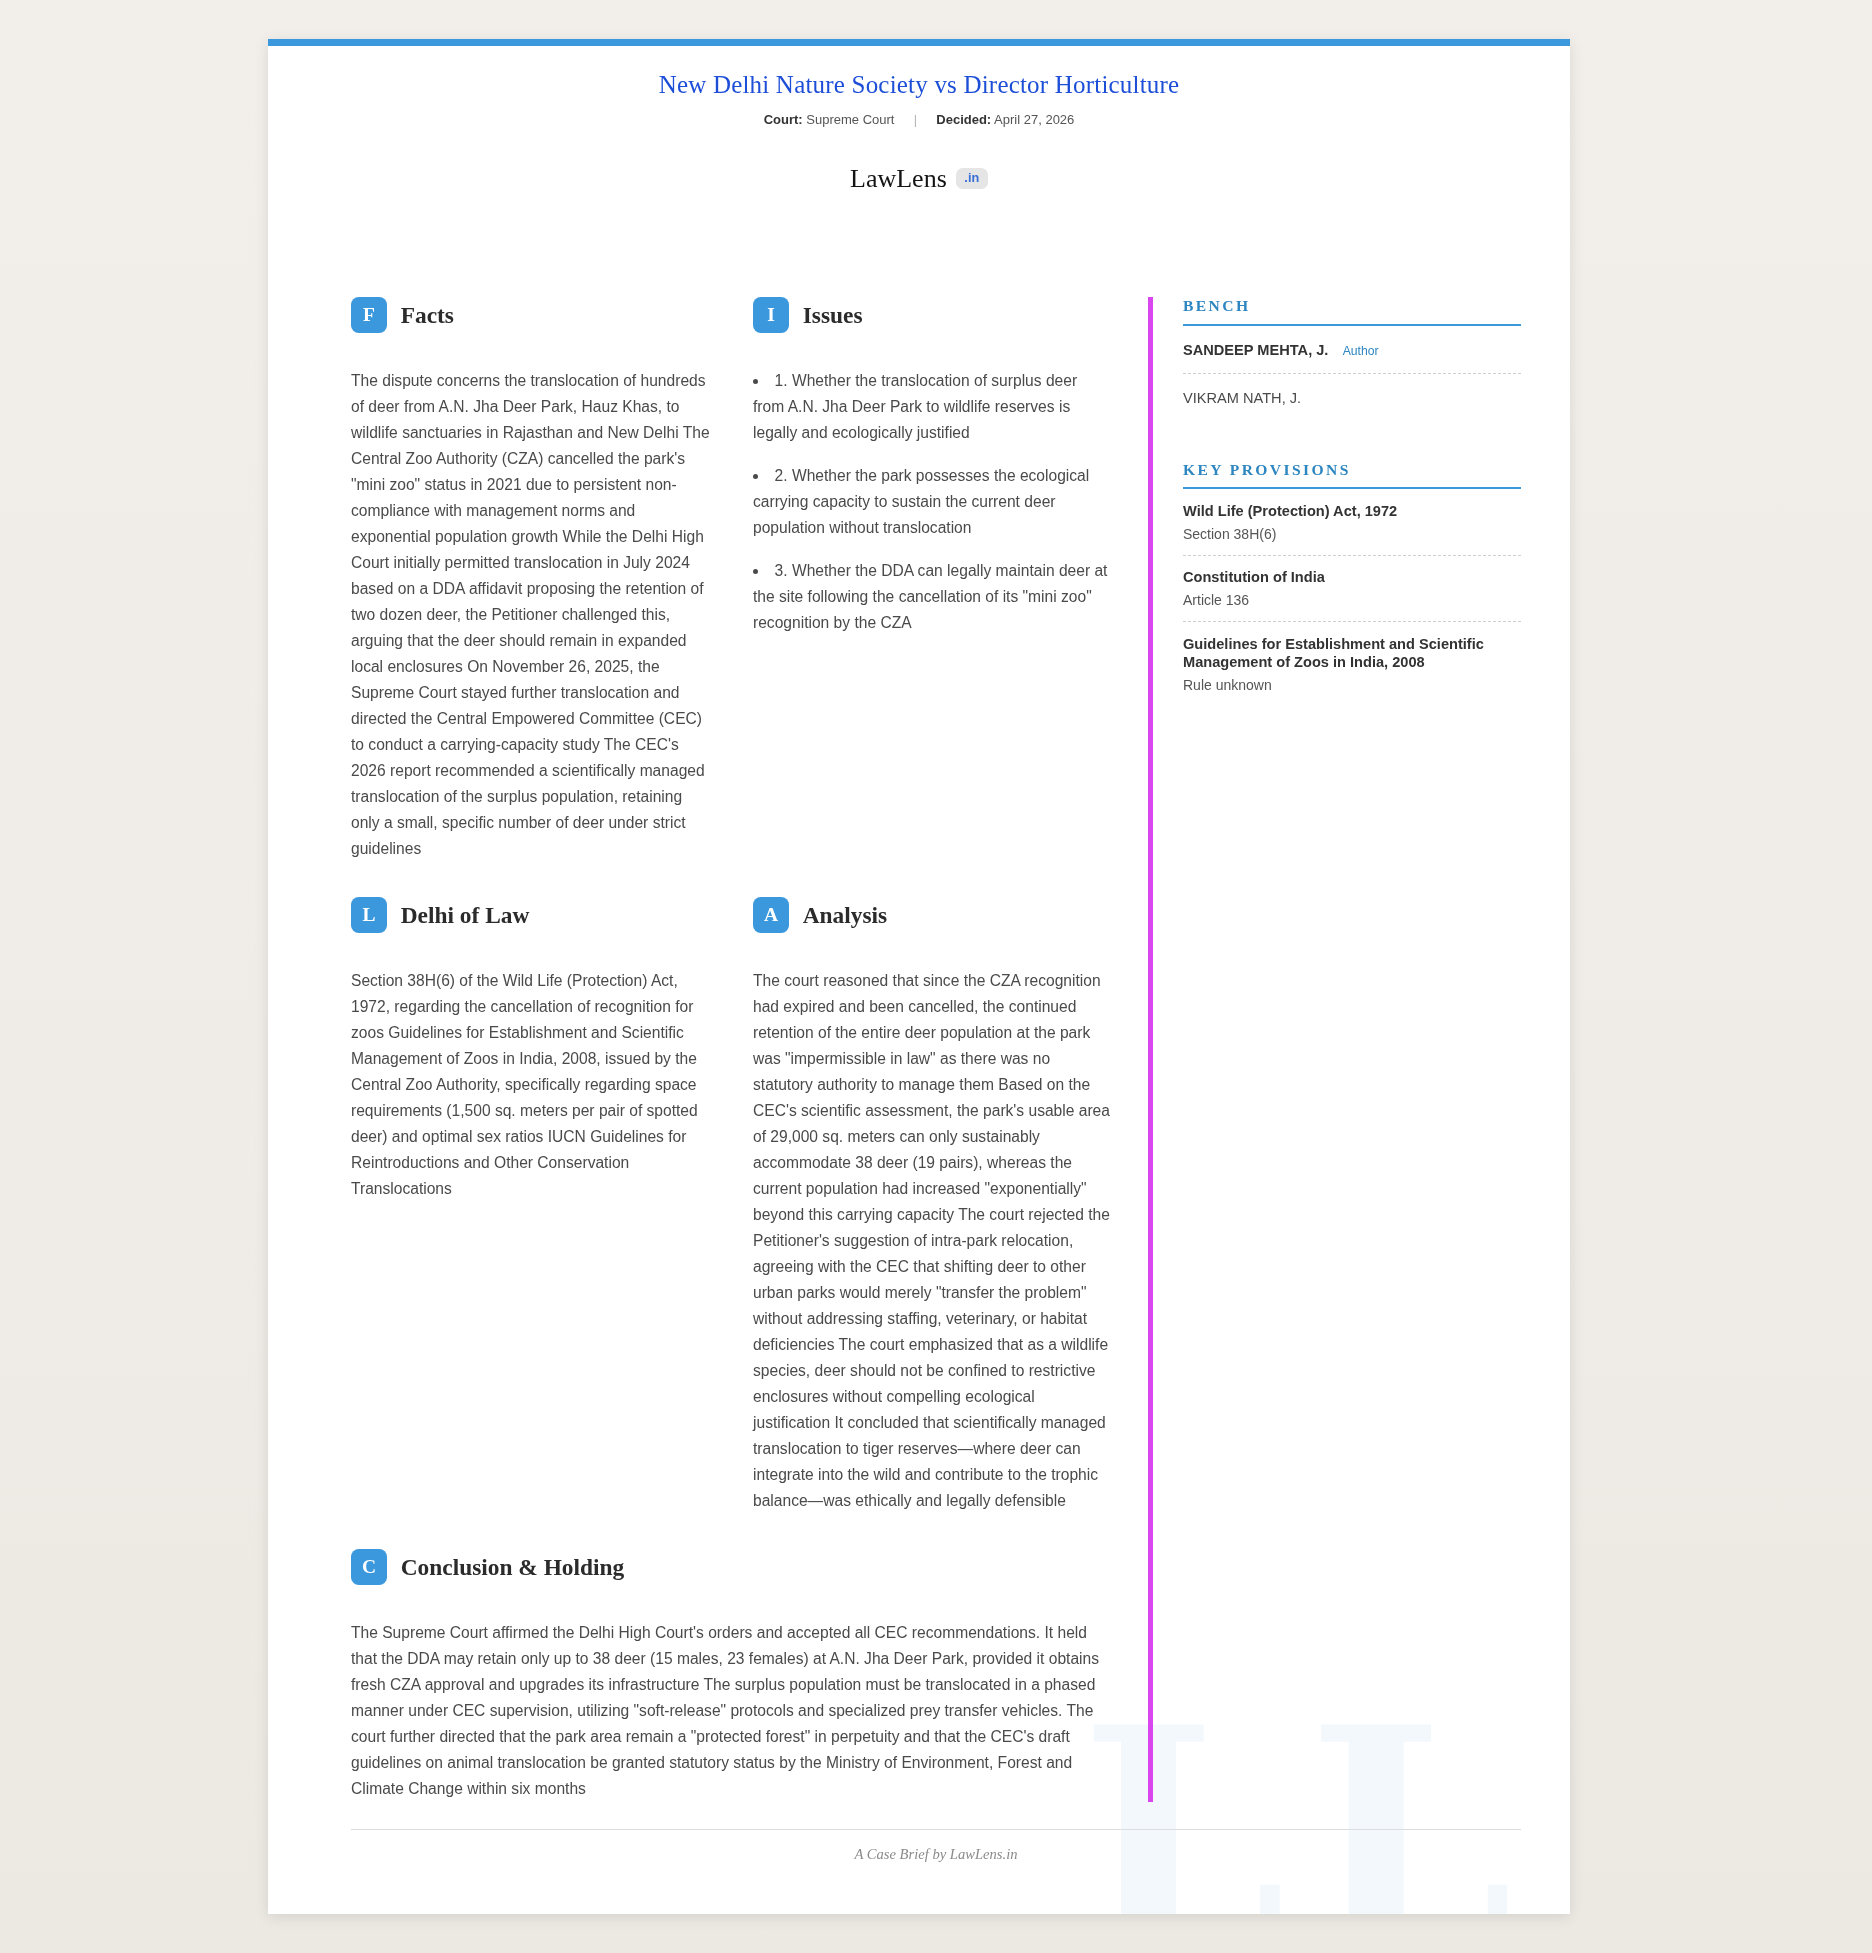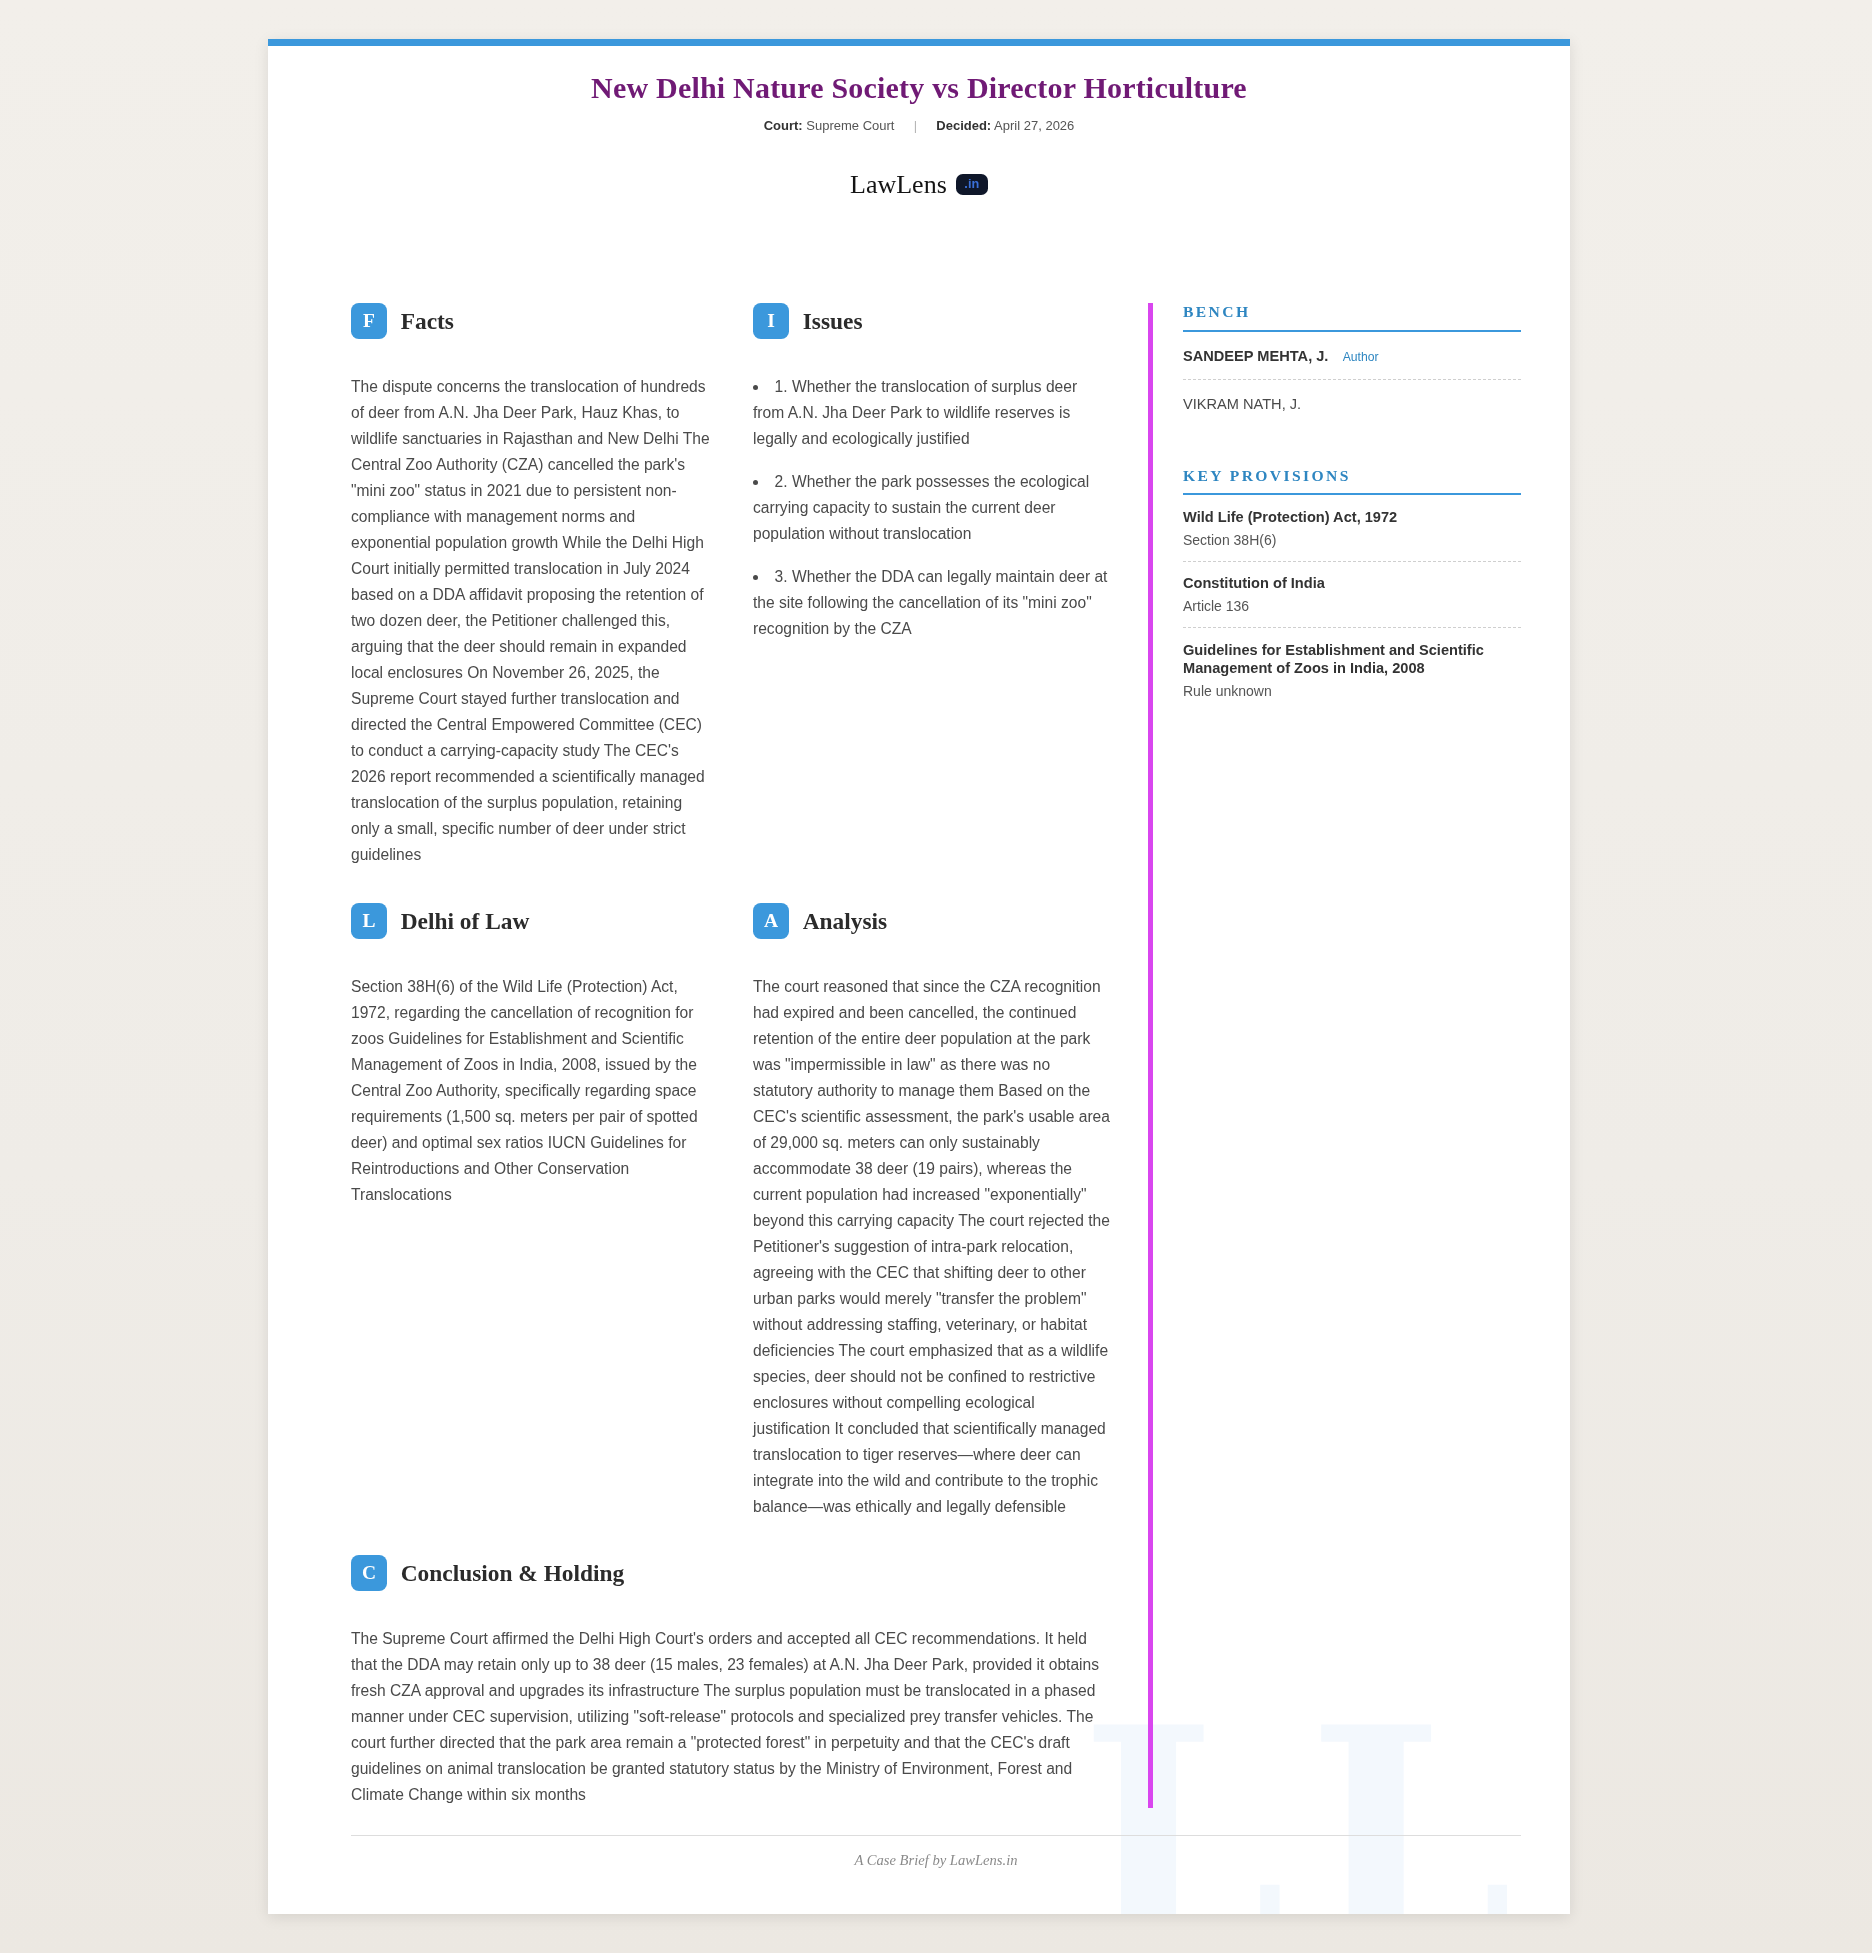--- a/index.html
+++ b/index.html
@@ -16,36 +16,36 @@
     overflow:hidden;box-sizing:border-box;
   }
   .watermark{
     position:absolute;right:35px;bottom:-68px;z-index:0;
     font-family:"DejaVu Serif",serif;font-weight:bold;
     font-size:293px;line-height:1;letter-spacing:21.5px;
     color:#f3f8fd;user-select:none;pointer-events:none;
   }
   .header{position:relative;z-index:1;text-align:center;padding-top:25px;}
   .case-title{
-    margin:0;font-family:"Liberation Serif",serif;font-weight:700;
-    font-size:30px;color:#701a75;letter-spacing:0.2px;
+    margin:0;font-family:"Liberation Serif",serif;font-weight:400;
+    font-size:25px;color:#1d4ed8;letter-spacing:0.2px;
   }
   .meta{margin-top:12.7px;font-size:13px;color:#555;}
   .meta .lbl{font-weight:bold;color:#333;}
   .meta .sep{color:#b5b5b5;margin:0 15.6px;}
   .brand-row{
     display:flex;align-items:center;gap:17.6px;
     margin:19.5px 41px 0 41px;
     flex-direction:column;
   }
   .brand-line{flex:1;height:1px;background:#d7d5d2;}
   .brand-center{display:flex;align-items:center;gap:8.8px;}
   .brand-name{font-family:"Liberation Serif",serif;font-size:26px;color:#141414;}
   .brand-badge{
-    background:#0f172a;color:#3a6fd8;font-weight:bold;font-size:12.7px;
+    background:#e5e5e5;color:#3a6fd8;font-weight:bold;font-size:12.7px;
     padding:2.9px 8.8px;border-radius:6.8px;line-height:1.2;
   }
   .content{
     position:relative;z-index:1;display:flex;
     margin-top:86px;padding:0 49px 0 83px;box-sizing:border-box;
   }
   .main{width:761px;flex:0 0 761px;}
   .grid{display:grid;grid-template-columns:1fr 1fr;column-gap:43px;row-gap:35px;}
   .sec-head{display:flex;align-items:center;gap:13.7px;margin-bottom:35px;}
   .sec-icon{

